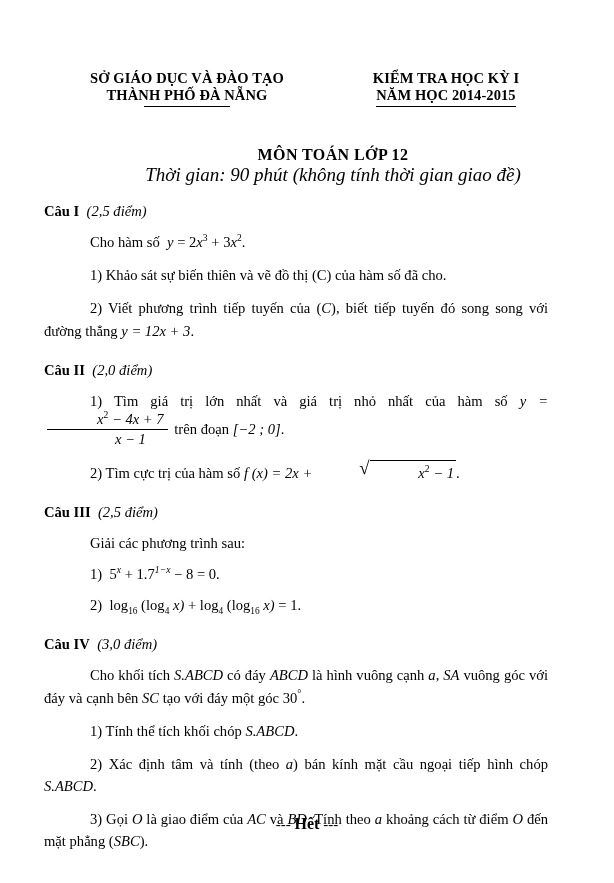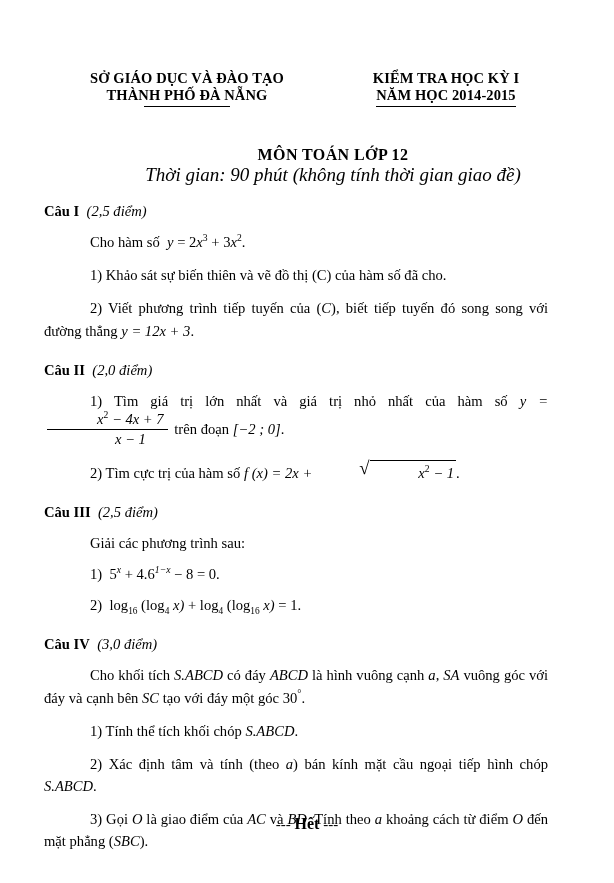--- a/index.html
+++ b/index.html
@@ -214,21 +214,21 @@
 
     <div class="q-head gap-lg">
       <span class="lbl">Câu III</span>
       <span>&nbsp;</span><span class="pts">(2,5 điểm)</span>
     </div>
 
     <div class="para">Giải các phương trình sau:</div>
 
     <div class="para gap-sm">
       <span>1)</span>&nbsp;
-      <span class="up">5</span><sup class="x">x</sup><span class="up"> + 4.6</span><sup class="x">1−x</sup><span class="up"> − 8 = 0.</span>
+      <span class="up">5</span><sup class="x">x</sup><span class="up"> + 1.7</span><sup class="x">1−x</sup><span class="up"> − 8 = 0.</span>
     </div>
 
     <div class="para gap-sm">
       <span>2)</span>&nbsp;
       <span class="up">log</span><sub class="n">16</sub><span class="up"> (log</span><sub class="n">4</sub><span class="math"> x)</span><span class="up"> + log</span><sub class="n">4</sub><span class="up"> (log</span><sub class="n">16</sub><span class="math"> x)</span><span class="up"> = 1.</span>
     </div>
 
     <div class="q-head gap-lg">
       <span class="lbl">Câu IV</span>
       <span>&nbsp;</span><span class="pts">(3,0 điểm)</span>

